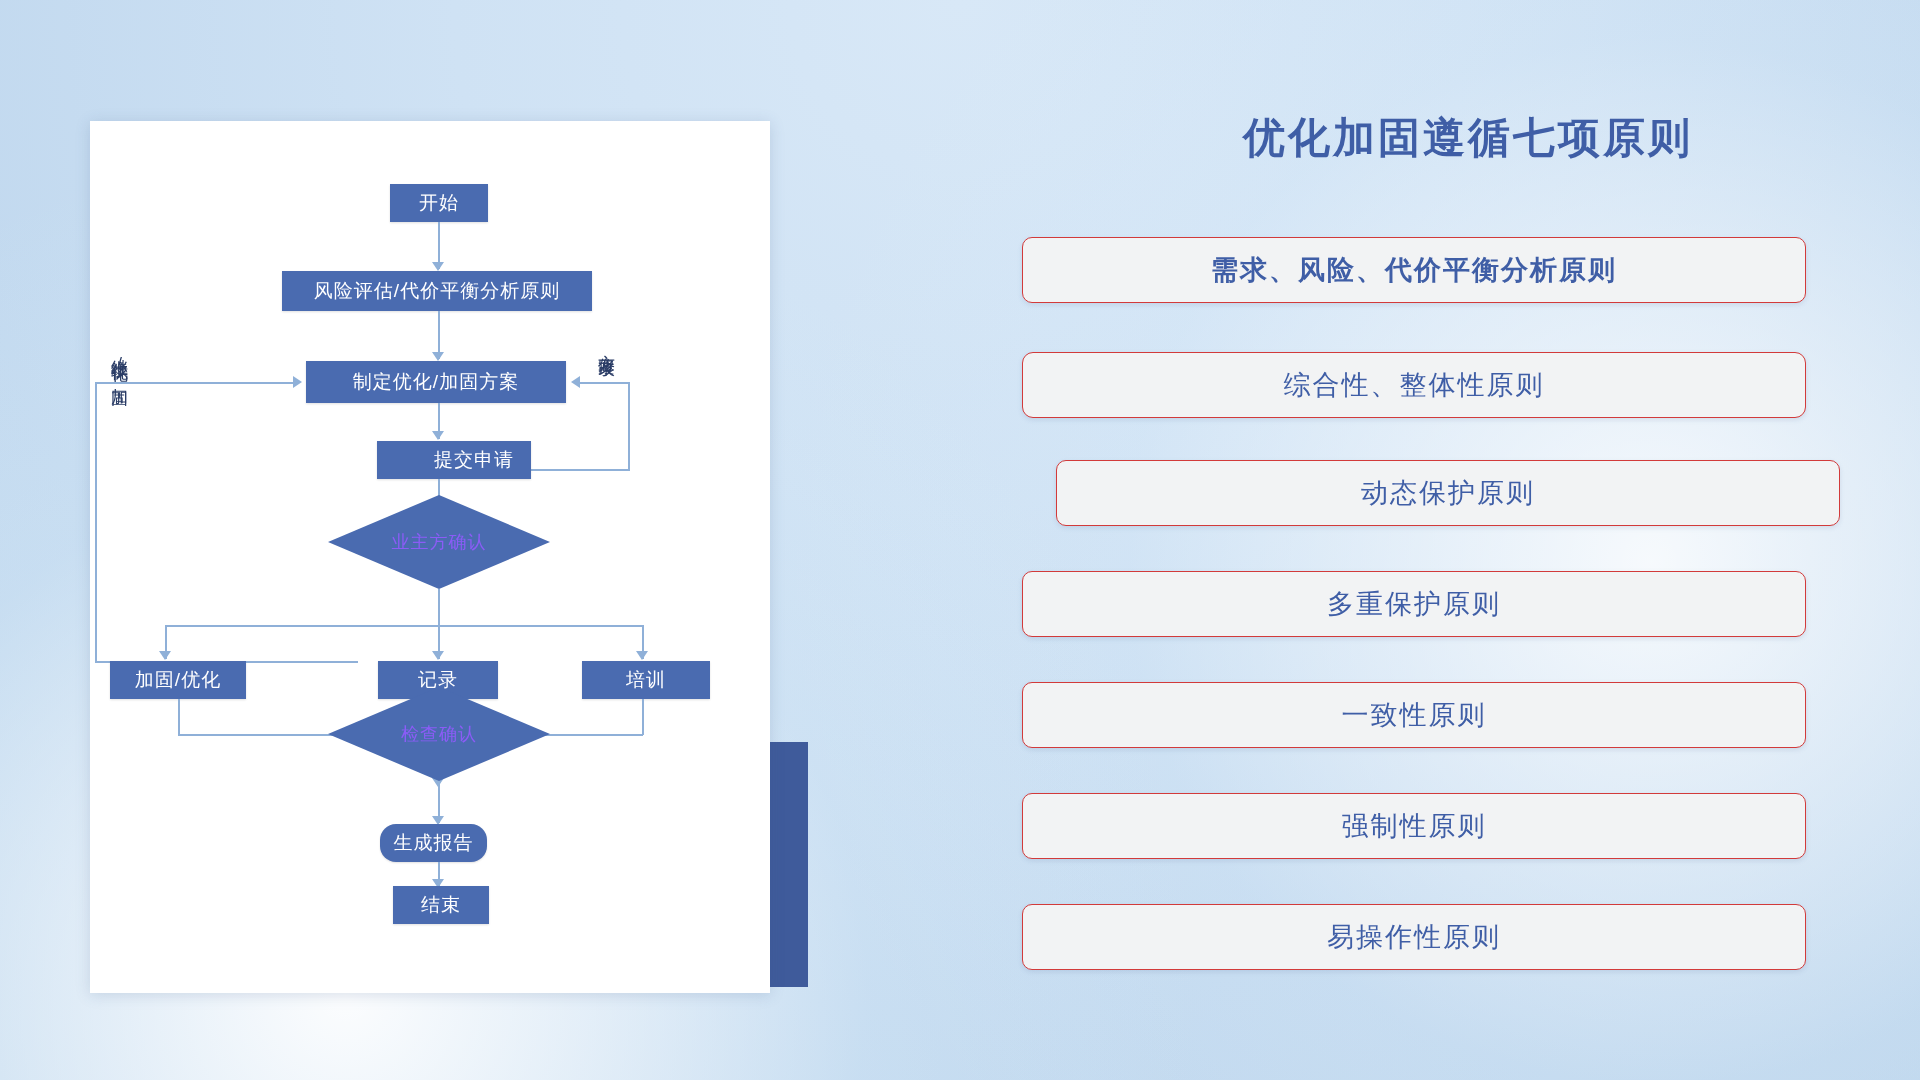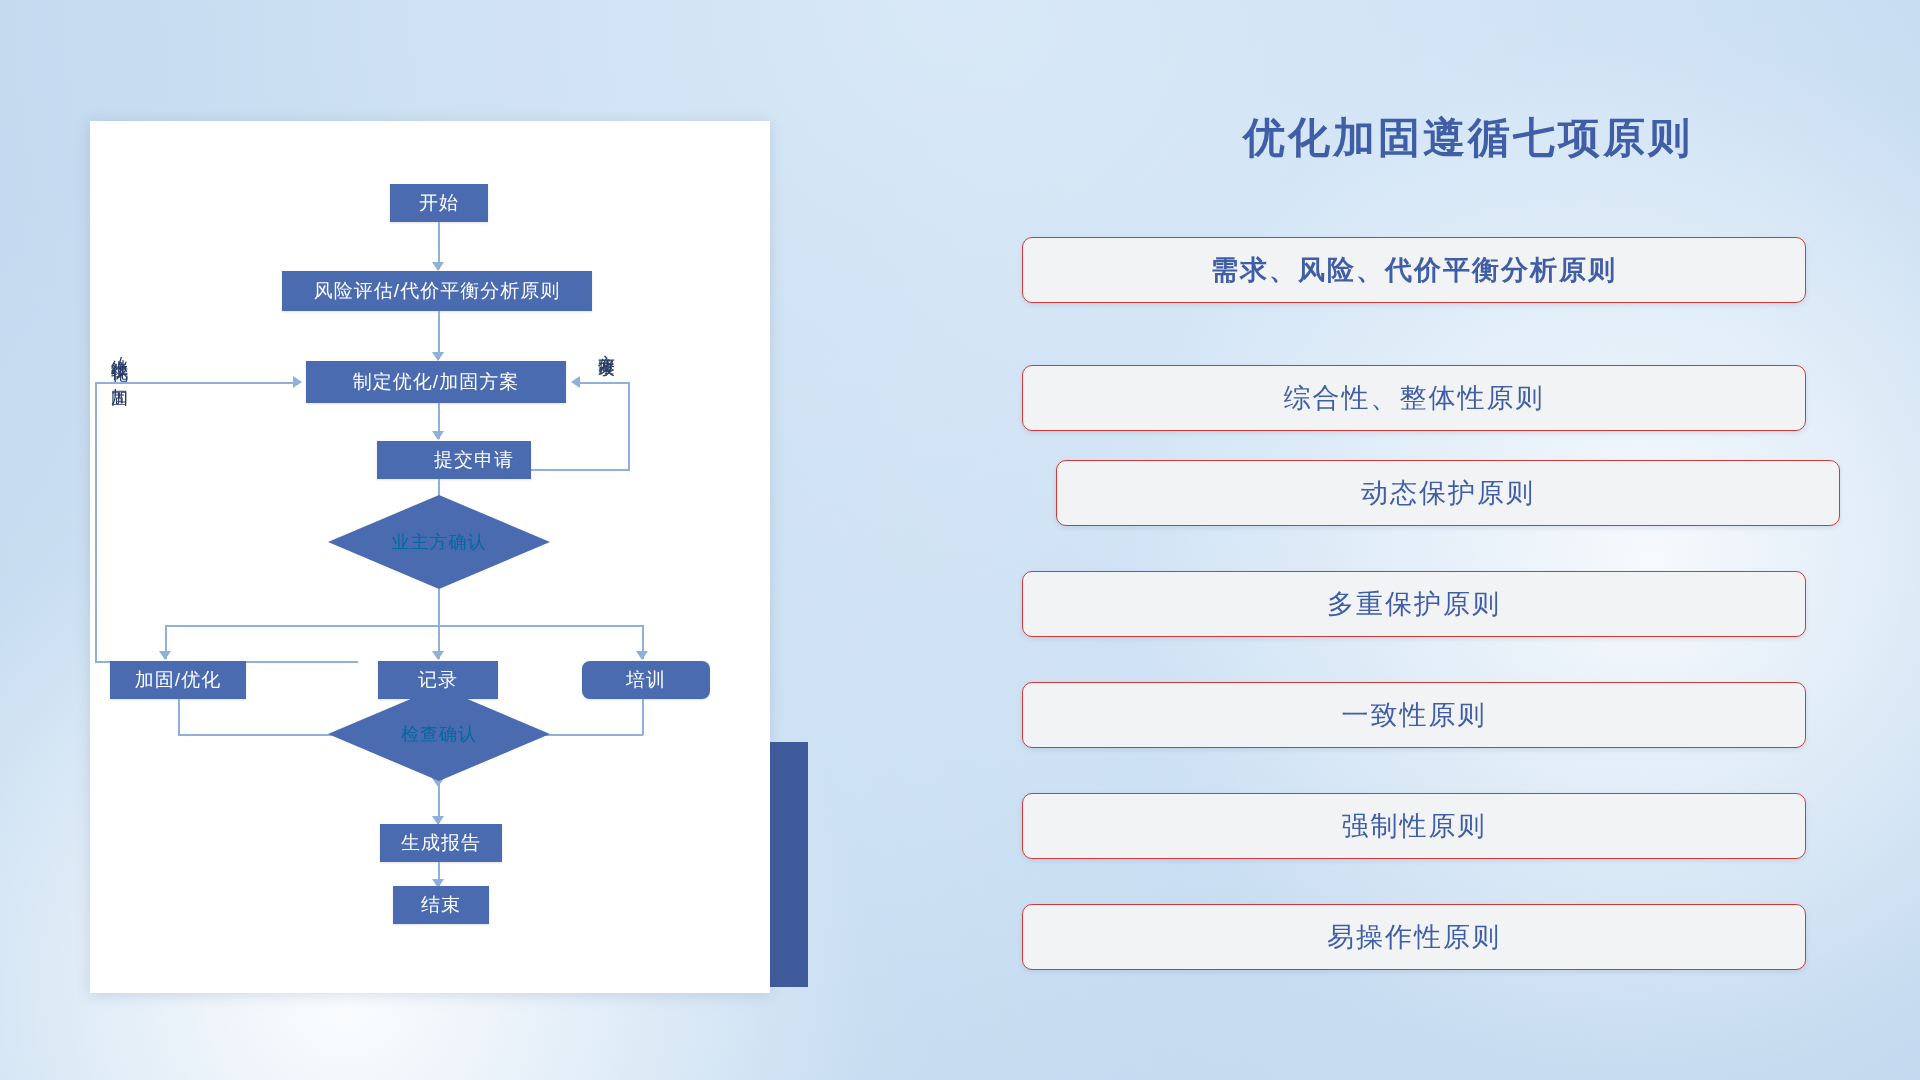--- a/index.html
+++ b/index.html
@@ -33,21 +33,21 @@
     font-size:19px;letter-spacing:1px;white-space:nowrap;
     box-shadow:0 1px 2px rgba(0,0,0,0.12);
   }
   .diamond-wrap{position:absolute;}
   .diamond-wrap .dm{
     width:100%;height:100%;background:#4a6bb0;
     clip-path:polygon(50% 0%,100% 50%,50% 100%,0% 50%);
   }
   .diamond-wrap .dm-label{
     position:absolute;inset:0;display:flex;align-items:center;justify-content:center;
-    color:#0369a1;font-size:18px;letter-spacing:1px;white-space:nowrap;
+    color:#8b5cf6;font-size:18px;letter-spacing:1px;white-space:nowrap;
   }
 
   .line{position:absolute;background:#8fb0d8;}
   .vline{width:1.5px;}
   .hline{height:1.5px;}
   .arrow-down{
     position:absolute;width:0;height:0;
     border-left:6px solid transparent;border-right:6px solid transparent;
     border-top:9px solid #8fb0d8;
   }
@@ -146,51 +146,51 @@
       <div class="line hline" style="left:75px;top:504px;width:478px;"></div>
       <div class="line vline" style="left:75px;top:504px;height:34px;"></div>
       <div class="line vline" style="left:348px;top:504px;height:34px;"></div>
       <div class="line vline" style="left:552px;top:504px;height:34px;"></div>
       <div class="arrow-down" style="left:69px;top:530px;"></div>
       <div class="arrow-down" style="left:342px;top:530px;"></div>
       <div class="arrow-down" style="left:546px;top:530px;"></div>
 
       <div class="node" style="left:20px;top:540px;width:136px;height:38px;">加固/优化</div>
       <div class="node" style="left:288px;top:540px;width:120px;height:38px;">记录</div>
-      <div class="node" style="left:492px;top:540px;width:128px;height:38px;border-radius:8px;">培训</div>
+      <div class="node" style="left:492px;top:540px;width:128px;height:38px;">培训</div>
 
       <div class="line vline" style="left:88px;top:578px;height:36px;"></div>
       <div class="line vline" style="left:552px;top:578px;height:36px;"></div>
       <div class="line hline" style="left:88px;top:613px;width:465px;"></div>
       <div class="line vline" style="left:348px;top:578px;height:86px;"></div>
       <div class="arrow-down" style="left:342px;top:657px;"></div>
 
       <div class="diamond-wrap" style="left:238px;top:565px;width:222px;height:0;"></div>
       <div class="diamond-wrap" style="left:238px;top:565px;width:0;height:0;"></div>
 
       <div class="diamond-wrap" style="left:238px;top:566px;width:222px;height:94px;">
         <div class="dm"></div>
         <div class="dm-label">检查确认</div>
       </div>
 
       <div class="line vline" style="left:348px;top:660px;height:42px;"></div>
       <div class="arrow-down" style="left:342px;top:695px;"></div>
 
-      <div class="node" style="left:290px;top:703px;width:122px;height:38px;">生成报告</div>
+      <div class="node" style="left:290px;top:703px;width:107px;height:38px;border-radius:16px;">生成报告</div>
 
       <div class="line vline" style="left:348px;top:741px;height:26px;"></div>
       <div class="arrow-down" style="left:342px;top:758px;"></div>
 
       <div class="node" style="left:303px;top:765px;width:96px;height:38px;">结束</div>
     </div>
   </div>
 
   <div class="right-title">优化加固遵循七项原则</div>
 
   <div class="pill" style="top:237px;font-weight:bold;">需求、风险、代价平衡分析原则</div>
-  <div class="pill" style="top:365px;">综合性、整体性原则</div>
+  <div class="pill" style="top:352px;border-radius:11px;">综合性、整体性原则</div>
   <div class="pill" style="top:460px;margin-left:34px;">动态保护原则</div>
   <div class="pill" style="top:571px;">多重保护原则</div>
   <div class="pill" style="top:682px;">一致性原则</div>
   <div class="pill" style="top:793px;">强制性原则</div>
   <div class="pill" style="top:904px;">易操作性原则</div>
 
 </div>
 
 </body></html>

